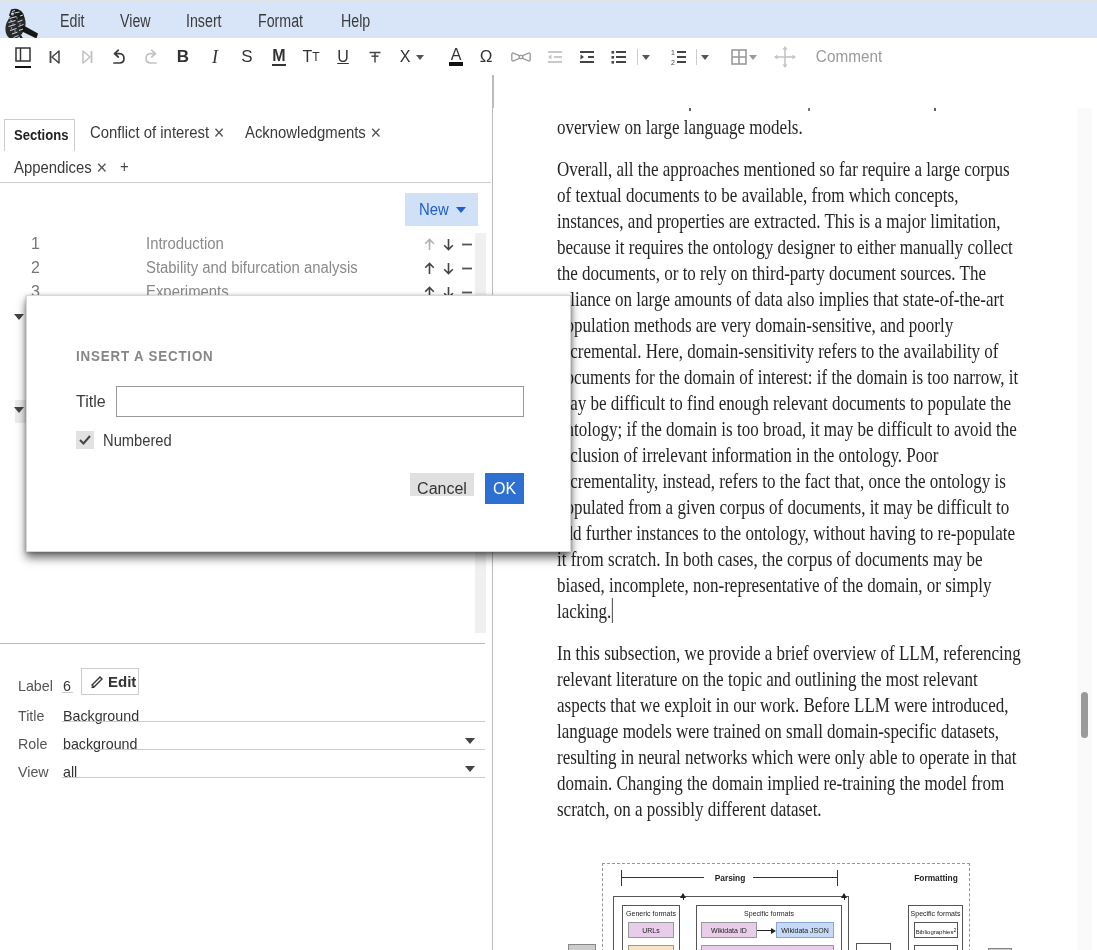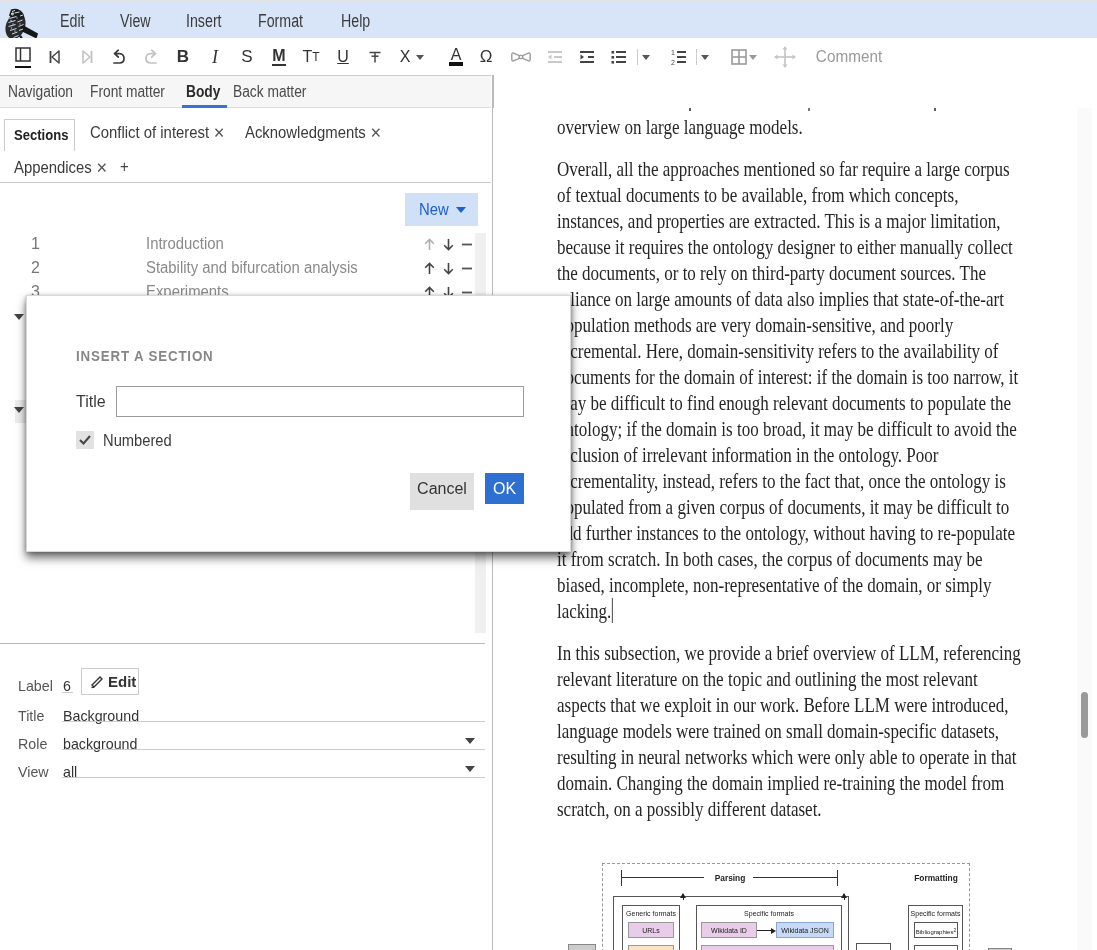--- a/index.html
+++ b/index.html
@@ -76,21 +76,21 @@
 
 #modal { position:absolute; left:26px; top:295px; width:545px; height:257px; background:#fff;
   border:1px solid #d8d8d8; box-shadow:0 6px 9px rgba(0,0,0,0.55), 0 1px 4px rgba(0,0,0,0.28); }
 #modal .head { position:absolute; left:49px; top:52px; font-size:14px; font-weight:bold;
   color:#868686; letter-spacing:0.9px; transform:scaleX(0.95); transform-origin:left; }
 #modal .tlabel { position:absolute; left:49px; top:97px; font-size:16px; color:#3b3b3b; }
 #modal .tinput { position:absolute; left:89px; top:90px; width:408px; height:31px;
   border:1px solid #9b9b9b; background:#fff; }
 #modal .cbox { position:absolute; left:49px; top:135px; width:18px; height:18px; background:#e2e2e2; }
 #modal .cblabel { position:absolute; left:76px; top:136px; font-size:16px; color:#3b3b3b; }
-#modal .cancel { position:absolute; left:383px; top:177px; width:64px; height:37px;
+#modal .cancel { position:absolute; left:383px; top:177px; width:64px; height:23px;
   background:#e0e0e0; color:#333; font-size:16px; text-align:center; line-height:31px; }
 #modal .ok { position:absolute; left:458px; top:177px; width:39px; height:31px;
   background:#2e6fd2; color:#fff; font-size:16px; text-align:center; line-height:31px; }
 
 .bcaret { position:absolute; width:0; height:0; border-left:5px solid transparent;
   border-right:5px solid transparent; border-top:6px solid #444; }
 </style>
 </head>
 <body>
 <div id="page">
@@ -267,27 +267,20 @@
             <path d="M11 0 L13.5 3.5 L8.5 3.5 Z"></path>
             <path d="M11 22 L13.5 18.5 L8.5 18.5 Z"></path>
             <path d="M0 11 L3.5 8.5 L3.5 13.5 Z"></path>
             <path d="M22 11 L18.5 8.5 L18.5 13.5 Z"></path>
           </g>
         </svg>
     </span>
     <span class="ticon" style="left:813px; width:80px; font-size:17px; color:#9a9a9a; transform:scaleX(0.9); transform-origin:left;">Comment</span>
   </div>
 
-  <div id="tabrow">
-    <span class="tab" style="left:8px;">Navigation</span>
-    <span class="tab" style="left:90px;">Front matter</span>
-    <span class="tab" style="left:186px; font-weight:bold; color:#2b2b2b;">Body</span>
-    <span class="tab" style="left:233px;">Back matter</span>
-    <div id="bodyTabLine"></div>
-  </div>
 
   <div id="vdivider"></div>
 
   <div id="leftpanel">
     <div id="sectionsChip"><span>Sections</span></div>
     <span class="chip" style="left:90px; top:16px;">Conflict of interest <span class="chipx">✕</span></span>
     <span class="chip" style="left:245px; top:16px;">Acknowledgments <span class="chipx">✕</span></span>
     <span class="chip" style="left:14px; top:51px;">Appendices <span class="chipx">✕</span></span>
     <span class="chip" style="left:120px; top:50px; color:#444;">+</span>
     <div id="chipdivider"></div>

